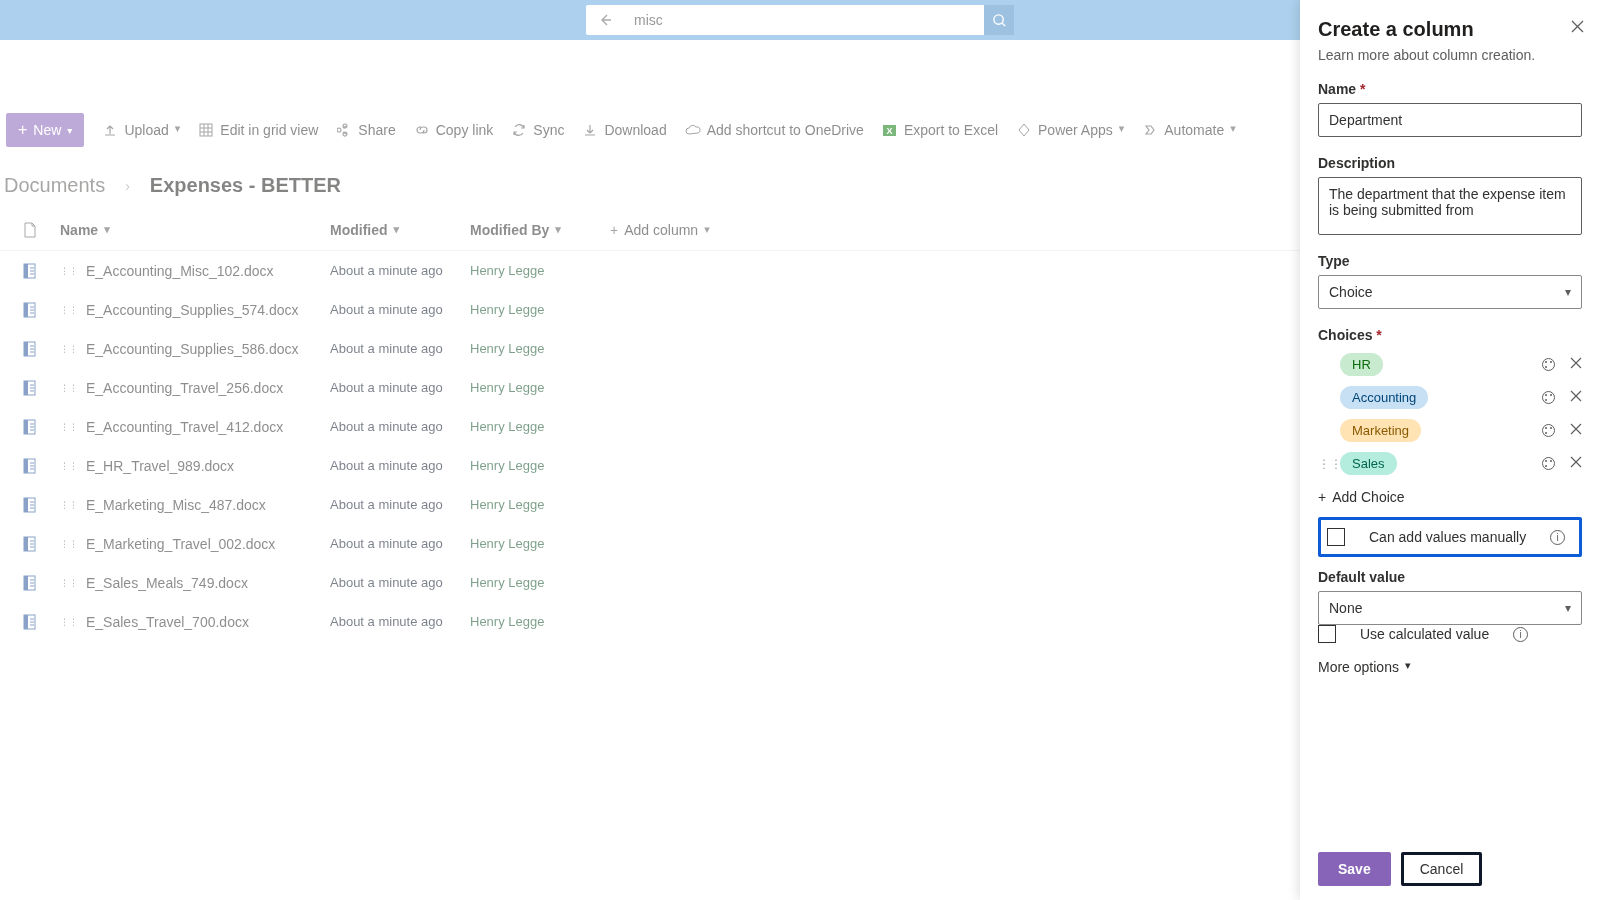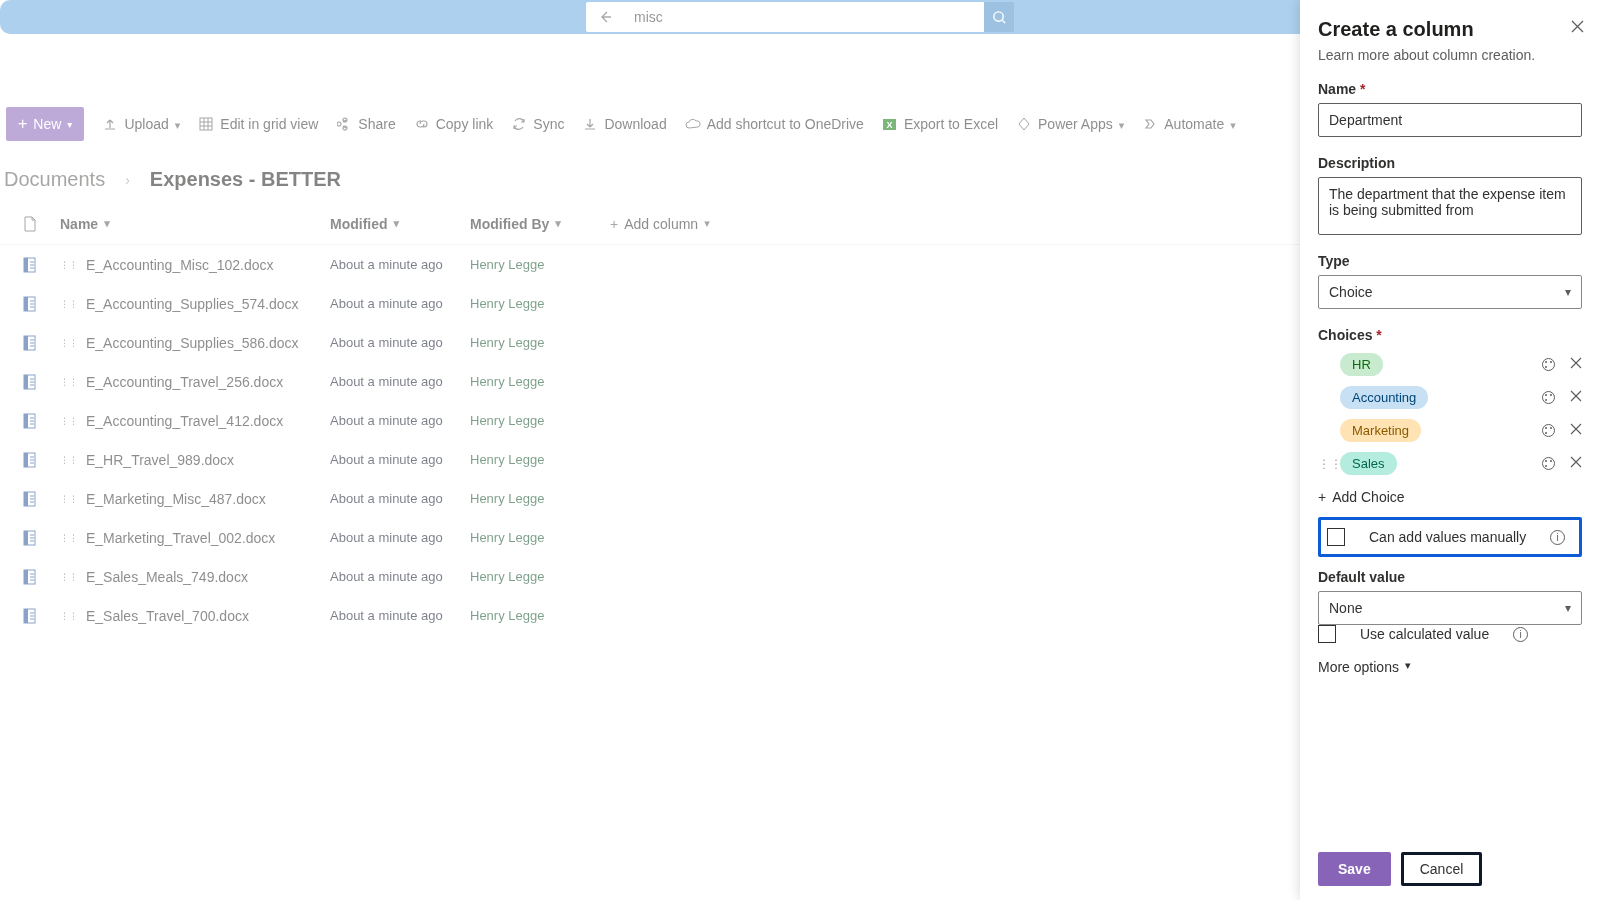--- a/index.html
+++ b/index.html
@@ -1,31 +1,31 @@
 <!DOCTYPE html>
 <html><head>
 <meta charset="utf-8">
 <style>
 * { box-sizing: border-box; margin: 0; padding: 0; font-family: "Segoe UI", -apple-system, sans-serif; }
 body { background: #fff; overflow: hidden; width: 1600px; height: 900px; position: relative; }
 
 
-.topbar { height: 34px; background: #69aade; display: flex; align-items: center; justify-content: center; border-radius: 10px; }
+.topbar { height: 40px; background: #69aade; display: flex; align-items: center; justify-content: center; }
 .searchwrap { display: flex; align-items: center; }
 .back-btn { width: 38px; height: 30px; background: #fff; border: none; border-radius: 2px 0 0 2px; display:flex; align-items:center; justify-content:center; color:#666; }
 .searchbox { width: 360px; height: 30px; border: none; padding: 0 10px; font-size: 14px; color:#444; outline:none; }
 .search-btn { width: 30px; height: 30px; background: #4e91c9; border: none; display:flex; align-items:center; justify-content:center; color:#fff; }
 
 
 .substrip { height: 72px; background: #fff; }
 
 
 .cmdbar { height: 36px; display: flex; align-items: center; gap: 18px; padding-left: 6px; font-size: 14px; color: #323130; }
 .new-btn { background:#8764b8; color:#fff; border:none; height:34px; padding:0 12px; display:flex; align-items:center; gap:6px; font-size:14px; border-radius:2px; }
-.cmd-item { display:flex; align-items:flex-end; gap:6px; cursor:pointer; color:#323130; }
+.cmd-item { display:flex; align-items:flex-start; gap:6px; cursor:pointer; color:#323130; }
 .cmd-icon { width:16px; height:16px; display:inline-flex; align-items:center; justify-content:center; color:#605e5c; }
 .excel-icon { color:#107c10; }
 
 
 .breadcrumb { display:flex; align-items:center; gap:20px; padding: 26px 0 12px 4px; font-size:20px; }
 .bc-root { color:#605e5c; font-weight:400; }
 .bc-chev { color:#a19f9d; font-size:14px; }
 .bc-current { font-weight:600; color:#201f1e; }
 
 

